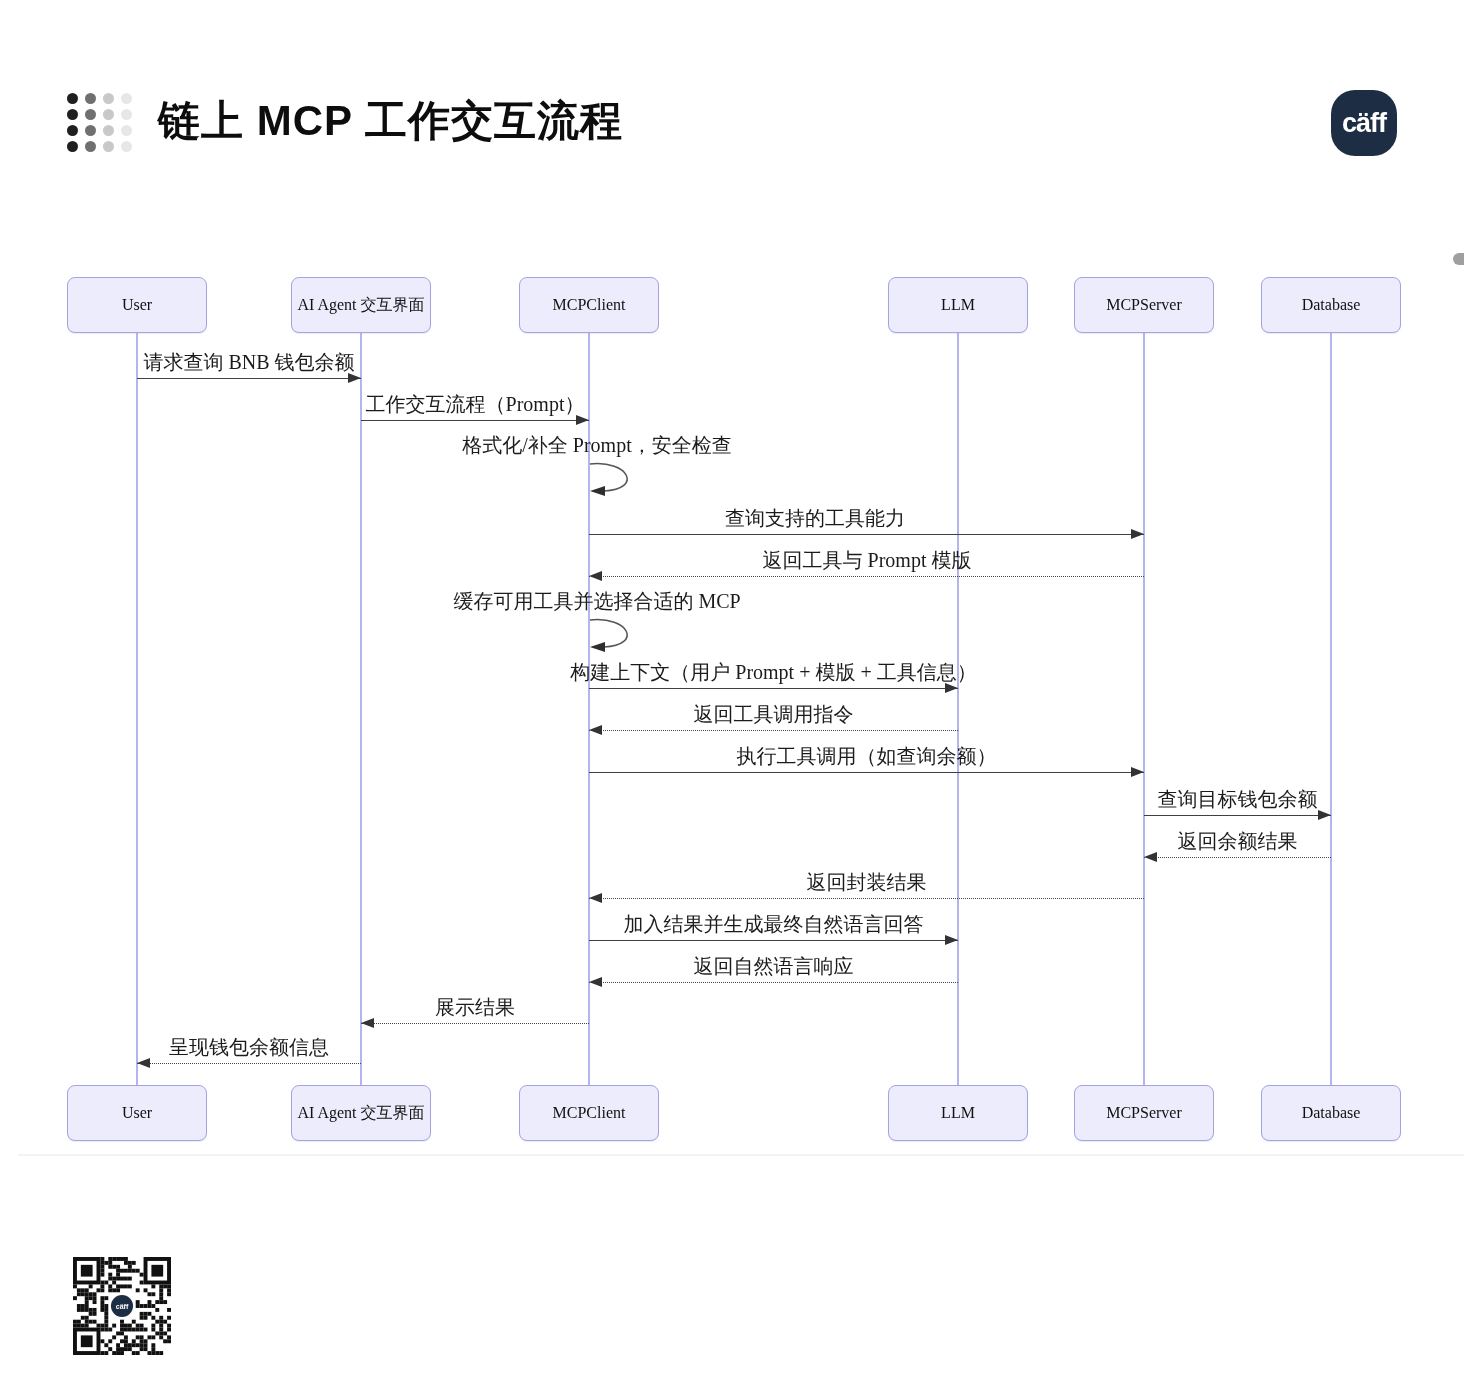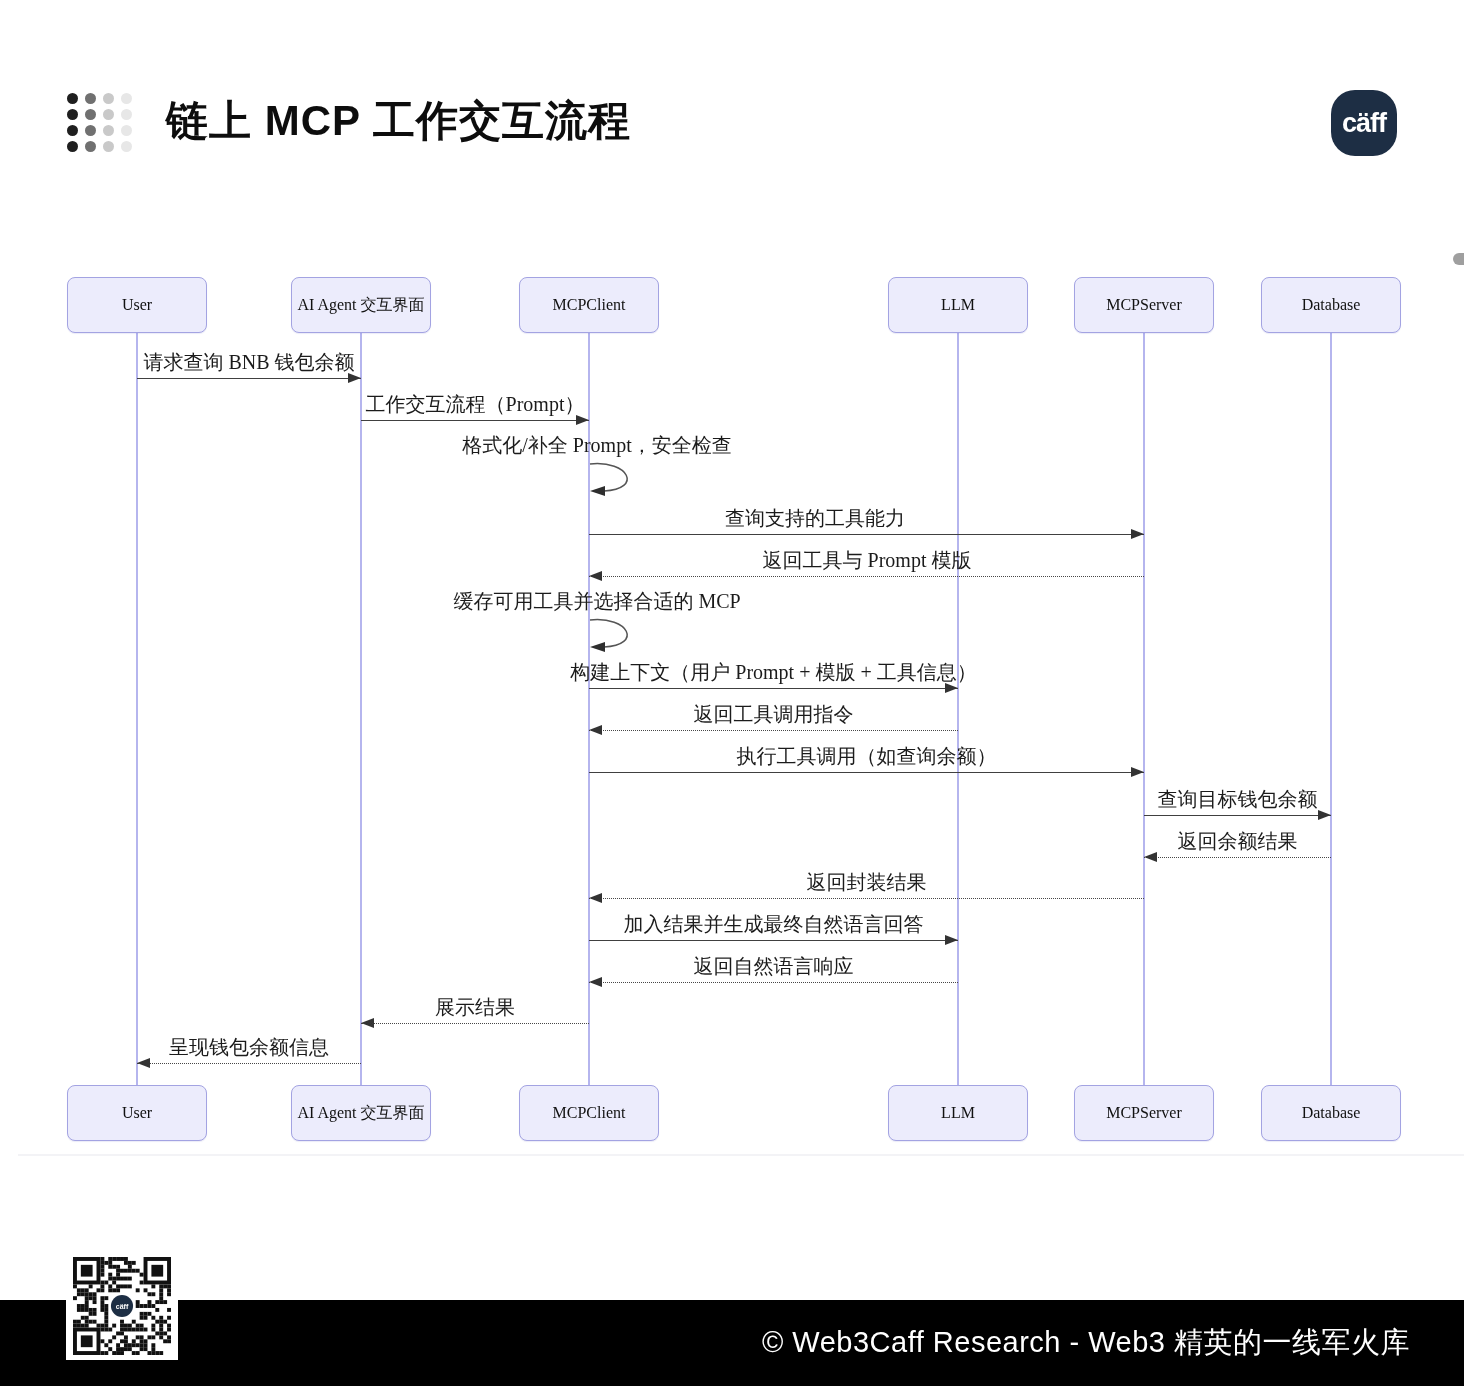--- a/index.html
+++ b/index.html
@@ -10,21 +10,21 @@
     font-family:"Liberation Sans", sans-serif;
   }
   
   .dots-grid {
     position:absolute; left:67px; top:93px;
     display:grid; grid-template-columns:repeat(4,11px);
     grid-template-rows:repeat(4,11px); column-gap:7px; row-gap:5px;
   }
   .dots-grid i { display:block; width:11px; height:11px; border-radius:50%; }
   .page-title {
-    position:absolute; left:166px; top:96px;
+    position:absolute; left:158px; top:96px;
     font-size:42px; line-height:50px; font-weight:800; color:#0d0d0d;
     letter-spacing:1px; white-space:nowrap;
     font-family:"Liberation Sans","DejaVu Sans",sans-serif;
     text-align:right;
   }
   .caff-logo {
     position:absolute; left:1331px; top:90px; width:66px; height:66px;
     background:#1d2e44; border-radius:24px;
     display:flex; align-items:center; justify-content:center;
   }
@@ -189,23 +189,20 @@
       <div class="msg-label" style="left: 475px; top: 996px;">展示结果</div>
       <div class="msg-line dashed" style="left: 361px; top: 1023px; width: 228px;"></div>
       <div class="arrow-head left" style="top: 1018.3px; left: 361px;"></div>
       <div class="msg-label" style="left: 249px; top: 1036px;">呈现钱包余额信息</div>
       <div class="msg-line dashed" style="left: 137px; top: 1063px; width: 224px;"></div>
       <div class="arrow-head left" style="top: 1058.3px; left: 137px;"></div>
     </div>
   <div class="divider-line"></div>
   <div class="scroll-artifact"></div>
 
-  <div class="footer-bar">
-    <span class="copyright-text">© Web3Caff Research - Web3 精英的一线军火库</span>
-  </div>
   <div class="qr-card">
       <svg width="98" height="98" viewBox="0 0 97.5 97.5">
         <rect x="27.3" y="0" width="3.9" height="3.9" fill="#111"></rect>
         <rect x="35.1" y="0" width="3.9" height="3.9" fill="#111"></rect>
         <rect x="39" y="0" width="3.9" height="3.9" fill="#111"></rect>
         <rect x="42.9" y="0" width="3.9" height="3.9" fill="#111"></rect>
         <rect x="46.8" y="0" width="3.9" height="3.9" fill="#111"></rect>
         <rect x="50.699999999999996" y="0" width="3.9" height="3.9" fill="#111"></rect>
         <rect x="27.3" y="3.9" width="3.9" height="3.9" fill="#111"></rect>
         <rect x="31.2" y="3.9" width="3.9" height="3.9" fill="#111"></rect>

